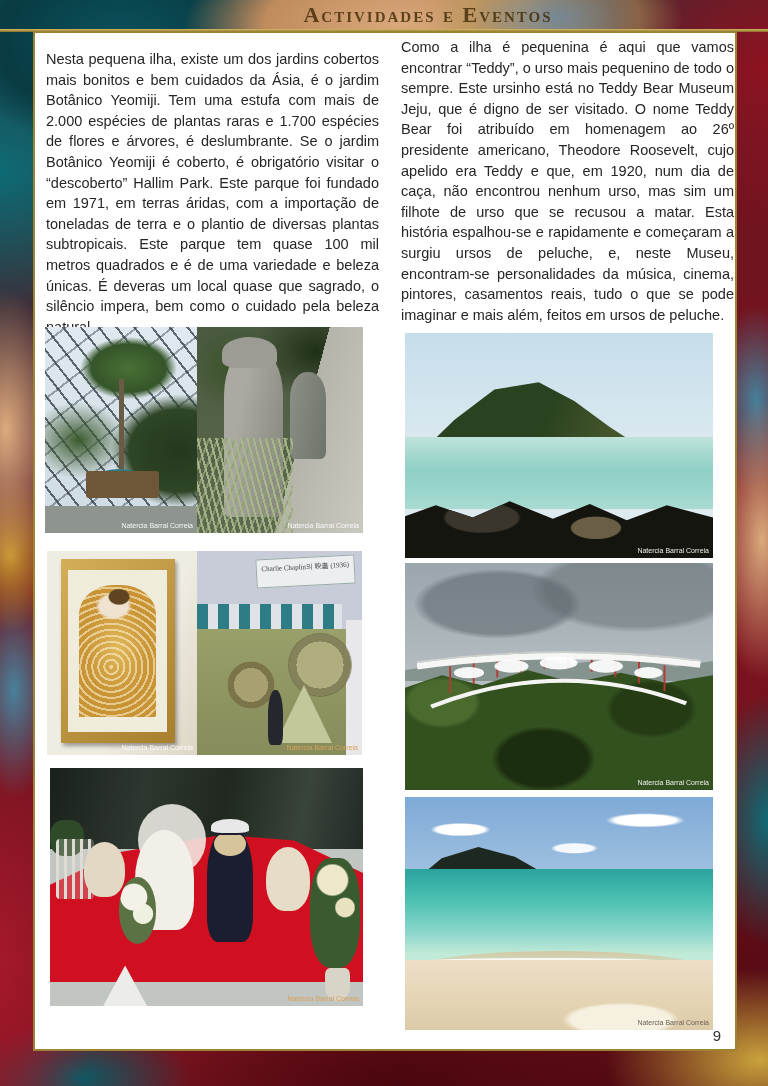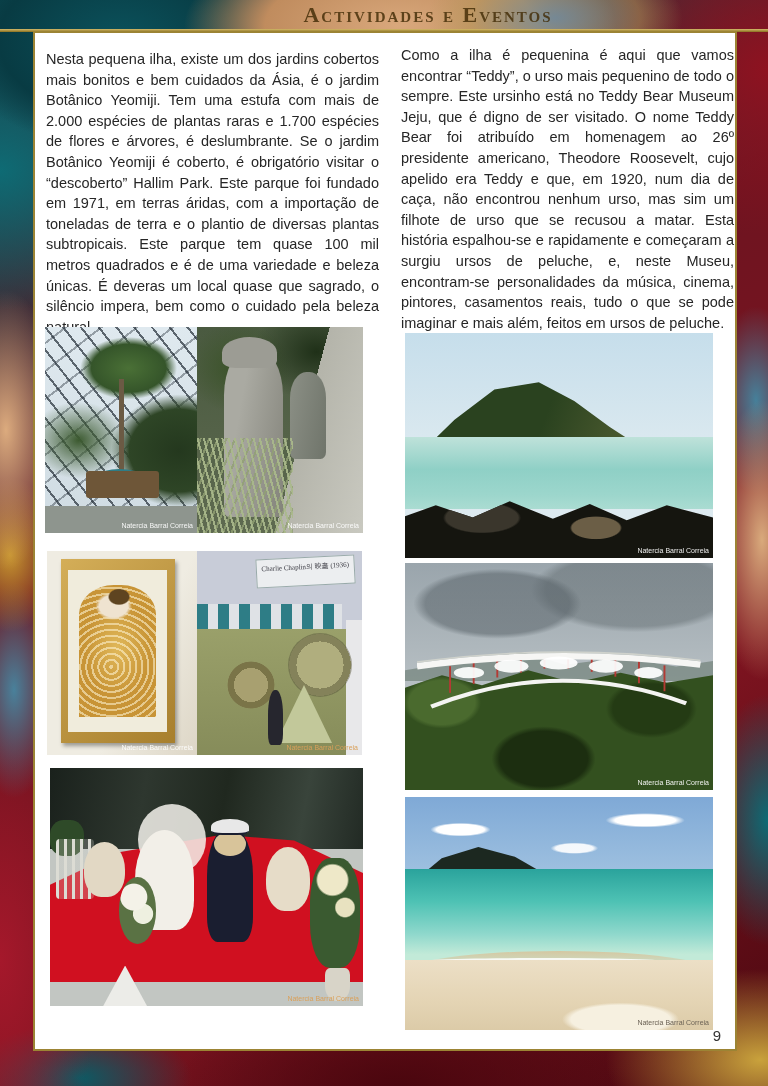--- a/index.html
+++ b/index.html
@@ -34,21 +34,21 @@
     background:linear-gradient(#d4bb6a, #8a6f20); }
 
   
   .page { position:absolute; left:33px; top:31px; width:704px; height:1020px;
     background:#ffffff; border:2px solid #9c8434; }
   .page-inner { position:absolute; inset:0; }
 
   .col-text { position:absolute; width:333px; font-size:14.5px; line-height:20.6px;
     color:#262626; text-align:justify; }
   .col-text.left  { left:11px;  top:16px; }
-  .col-text.right { left:366px; top:12px; }
+  .col-text.right { left:366px; top:4px; }
 
   .page-number { position:absolute; right:14px; top:994px; font-size:15px; color:#333; }
 
   
   .photo { position:absolute; overflow:hidden; }
   .ph-part { position:absolute; }
   .credit { position:absolute; right:4px; bottom:3px; font-size:7px; line-height:8px;
     color:rgba(255,255,255,.92); z-index:9; white-space:nowrap; }
   .credit.dark { color:#6b6255; }
   .credit.amber { color:#d9a05a; }

